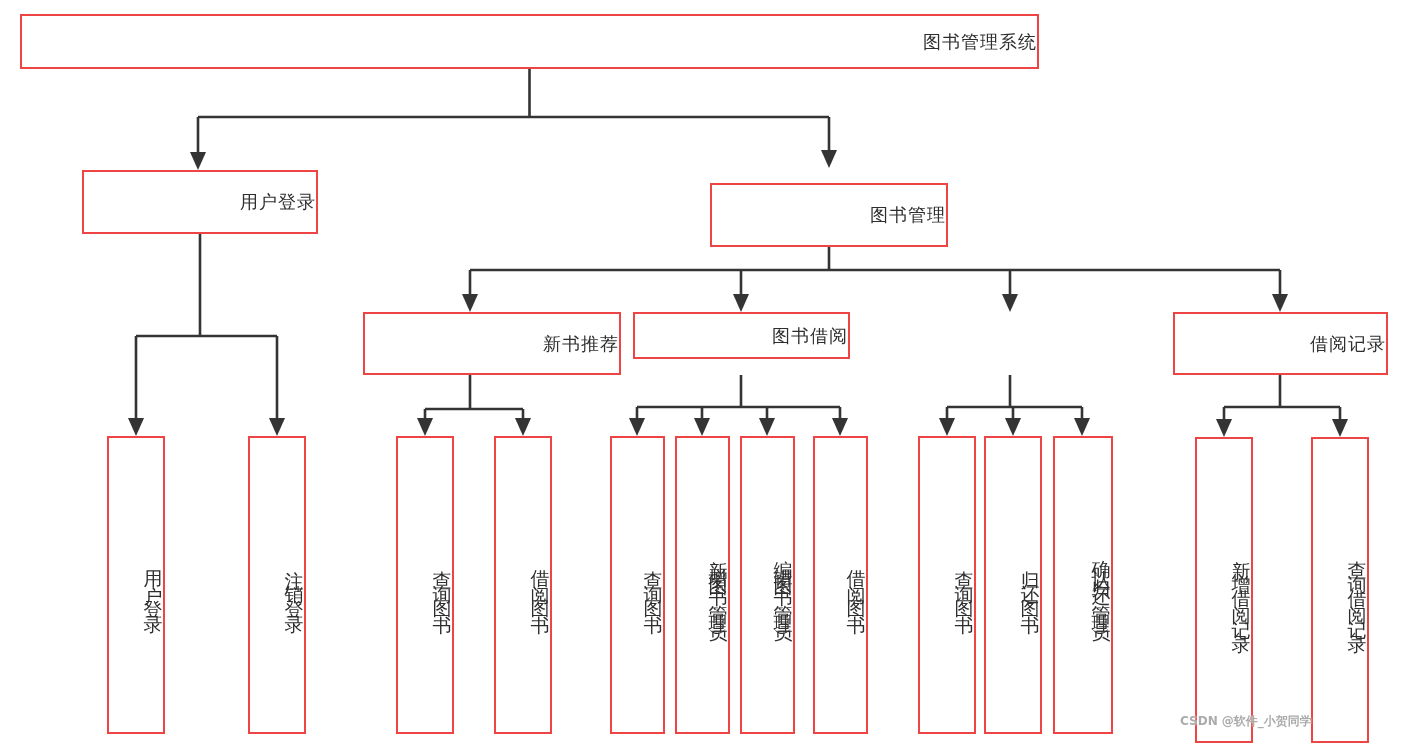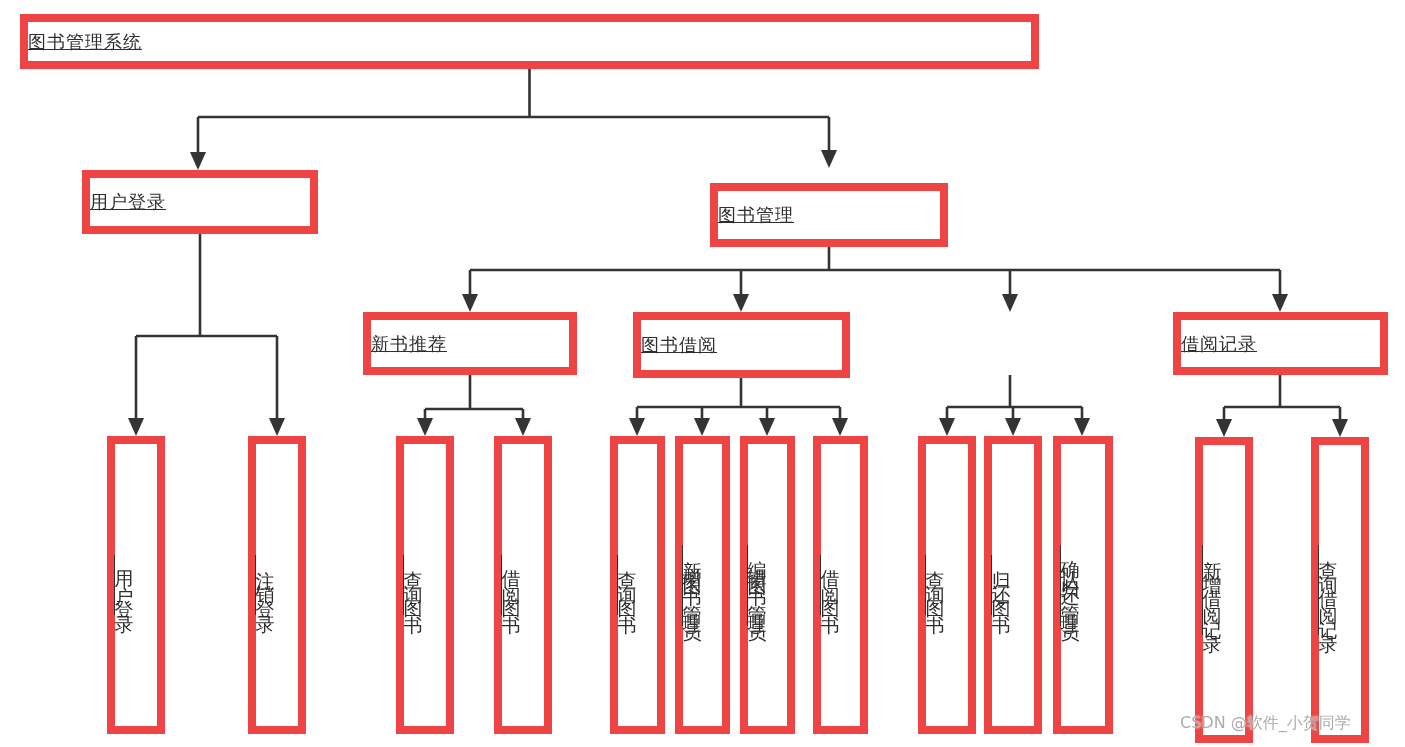--- a/index.html
+++ b/index.html
@@ -8,44 +8,44 @@
     width:1405px;height:747px;
     background:#ffffff;
     font-family:"DejaVu Sans","Liberation Sans",sans-serif;
     overflow:hidden;
   }
   .connectors{position:absolute;left:0;top:0;z-index:1;}
   .node{
     position:absolute;
     box-sizing:border-box;
     background:#ffffff;
-    border:8px solid #ef4444;
-    display:flex;align-items:center;justify-content:flex-start;
+    border:2px solid #ef4444;
+    display:flex;align-items:center;justify-content:flex-end;
     z-index:2;
     color:#2e2e2e;
-    text-decoration:underline;
   }
   .hbox{font-size:18px;letter-spacing:1px;white-space:nowrap;}
   .vbox span{
     writing-mode:vertical-rl;
     text-orientation:mixed;
     font-size:19px;
     line-height:1;
     letter-spacing:15px;
     color:#2e2e2e;
   }
   .vbox span.tight{letter-spacing:9px;}
   .watermark{
     position:absolute;
     left:1180px;top:713px;
     z-index:3;
-    font-size:16px;
+    font-size:12px;
     color:#ababab;
     text-shadow:0 0 2px #ffffff;
     white-space:nowrap;
+    font-weight:bold;
   }
 </style>
 </head>
 <body>
 
 <div class="canvas">
 
   <svg class="connectors" width="1405" height="747" viewBox="0 0 1405 747">
     <path fill="none" stroke="#343434" stroke-width="2.6" d="
       M529.5,69 V117 M198,117 H829 M198,117 V153 M829,117 V151
@@ -82,24 +82,24 @@
     <span>图书管理系统</span>
   </div>
 
   <div class="node hbox" style="left:82px;top:170px;width:236px;height:64px;">
     <span>用户登录</span>
   </div>
   <div class="node hbox" style="left:710px;top:168px;width:238px;height:64px;margin-top:15px;">
     <span>图书管理</span>
   </div>
 
-  <div class="node hbox" style="left:363px;top:312px;width:214px;height:63px;">
+  <div class="node hbox" style="left:363px;top:312px;width:258px;height:63px;">
     <span>新书推荐</span>
   </div>
-  <div class="node hbox" style="left:633px;top:312px;width:217px;height:66px;">
+  <div class="node hbox" style="left:633px;top:312px;width:217px;height:47px;">
     <span>图书借阅</span>
   </div>
   <div class="node hbox" style="left:1173px;top:312px;width:215px;height:63px;">
     <span>借阅记录</span>
   </div>
 
   <div class="node vbox" style="left:107px;top:436px;width:58px;height:298px;">
     <span>用户登录</span>
   </div>
   <div class="node vbox" style="left:248px;top:436px;width:58px;height:298px;">

